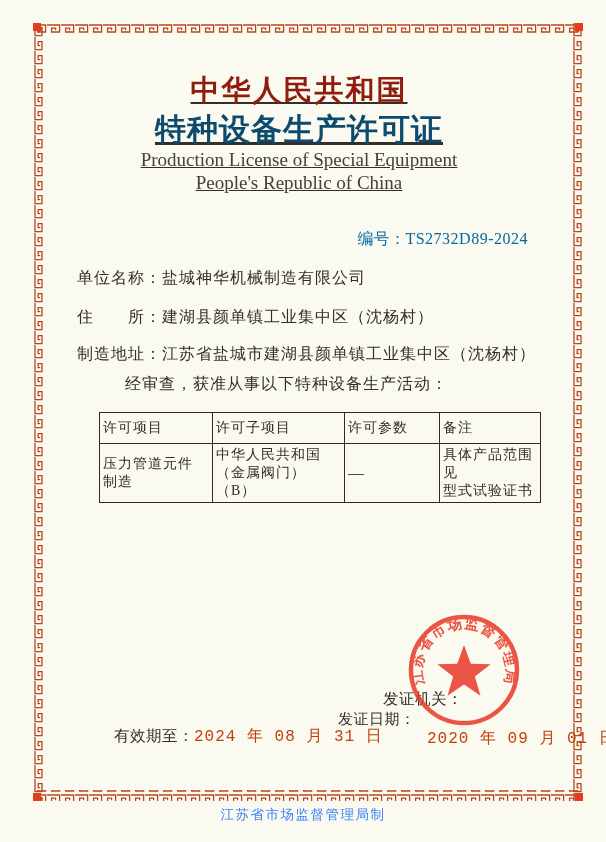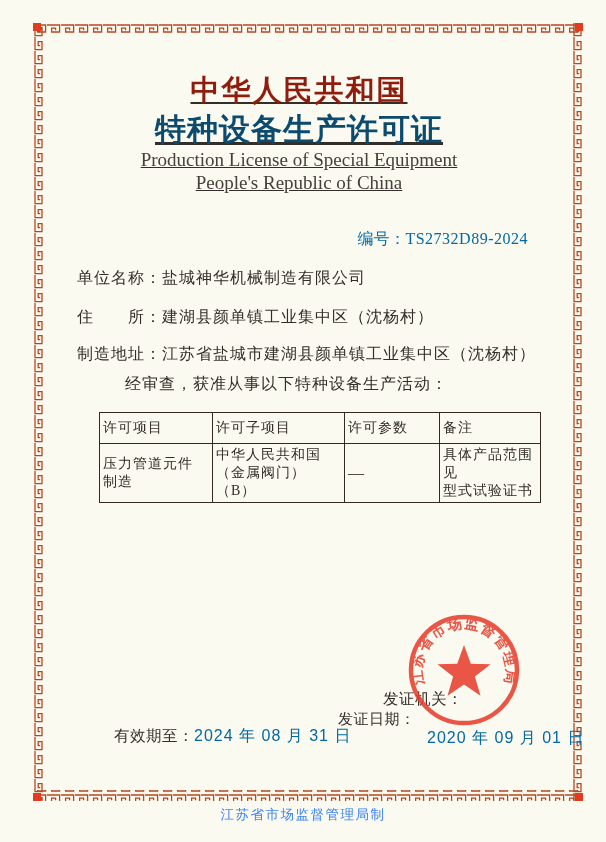--- a/index.html
+++ b/index.html
@@ -39,21 +39,21 @@
   .license-table tbody tr{height:54px;margin-top:40px;}
   .col1{width:106px;}.col2{width:125px;margin-top:26px;}.col3{width:88px;}.col4{width:94px;}
   .cell-line{display:block;}
   .dash{font-size:16px;}
   .footer-line{position:absolute;font-size:15.5px;letter-spacing:0.5px;white-space:nowrap;}
   .approve-line{left:114px;top:680px;}
   .approve-value{font-weight:bold;letter-spacing:1.5px;}
   .issue-org-label{left:383px;top:689px;}
   .issue-date-label{left:338px;top:710px;font-size:15px;text-align:right;}
   .valid-line{left:114px;top:726px;}
-  .date-sans{font-family:Liberation Sans, sans-serif;font-size:16px;letter-spacing:1px;color:#0369a1;}
+  .date-sans{font-family:Liberation Mono, monospace;font-size:16px;letter-spacing:1px;color:#c2410c;}
   .issue-date-value{left:427px;top:728px;}
   .seal{position:absolute;left:402px;top:608px;opacity:0.88;z-index:5;}
   .bottom-caption{position:absolute;top:806px;left:0;right:0;text-align:center;font-size:13.5px;letter-spacing:1.5px;color:#3b82f6;}
 </style>
 </head>
 <body>
 
 <div class="page">
 
   <svg class="border-svg" width="606" height="842" aria-hidden="true">

